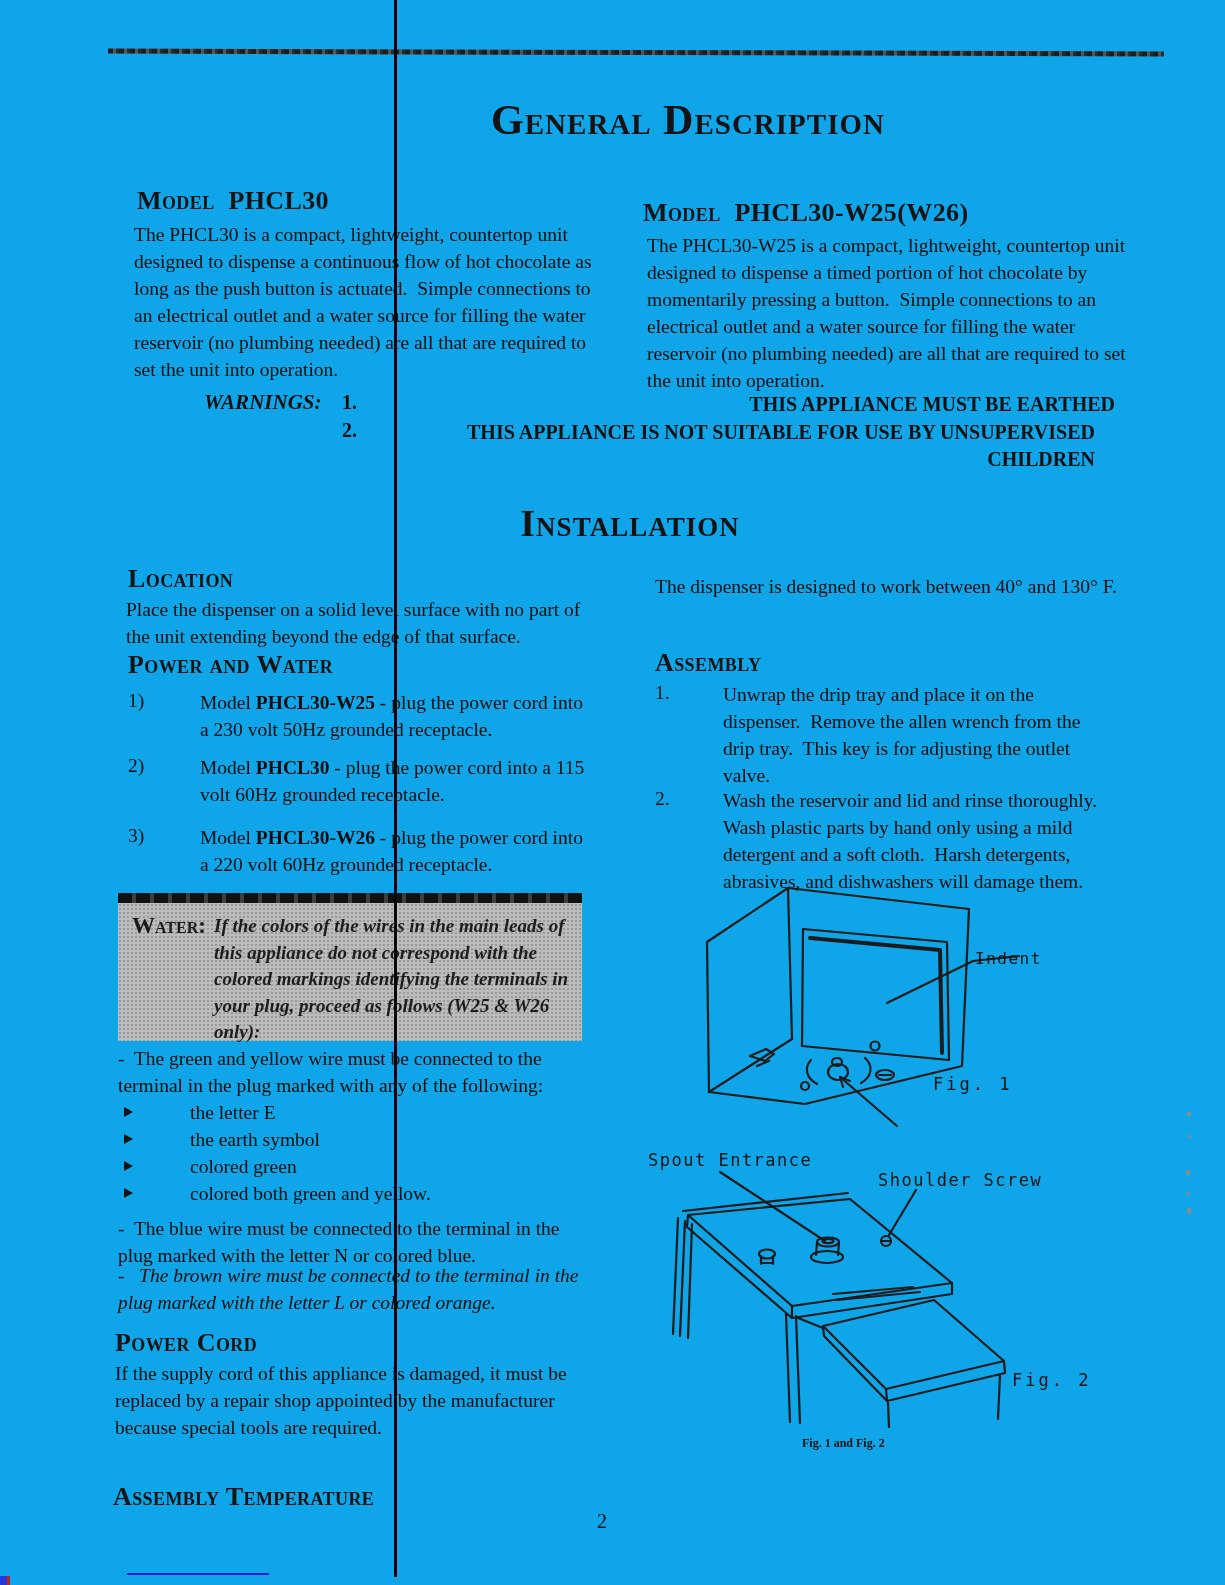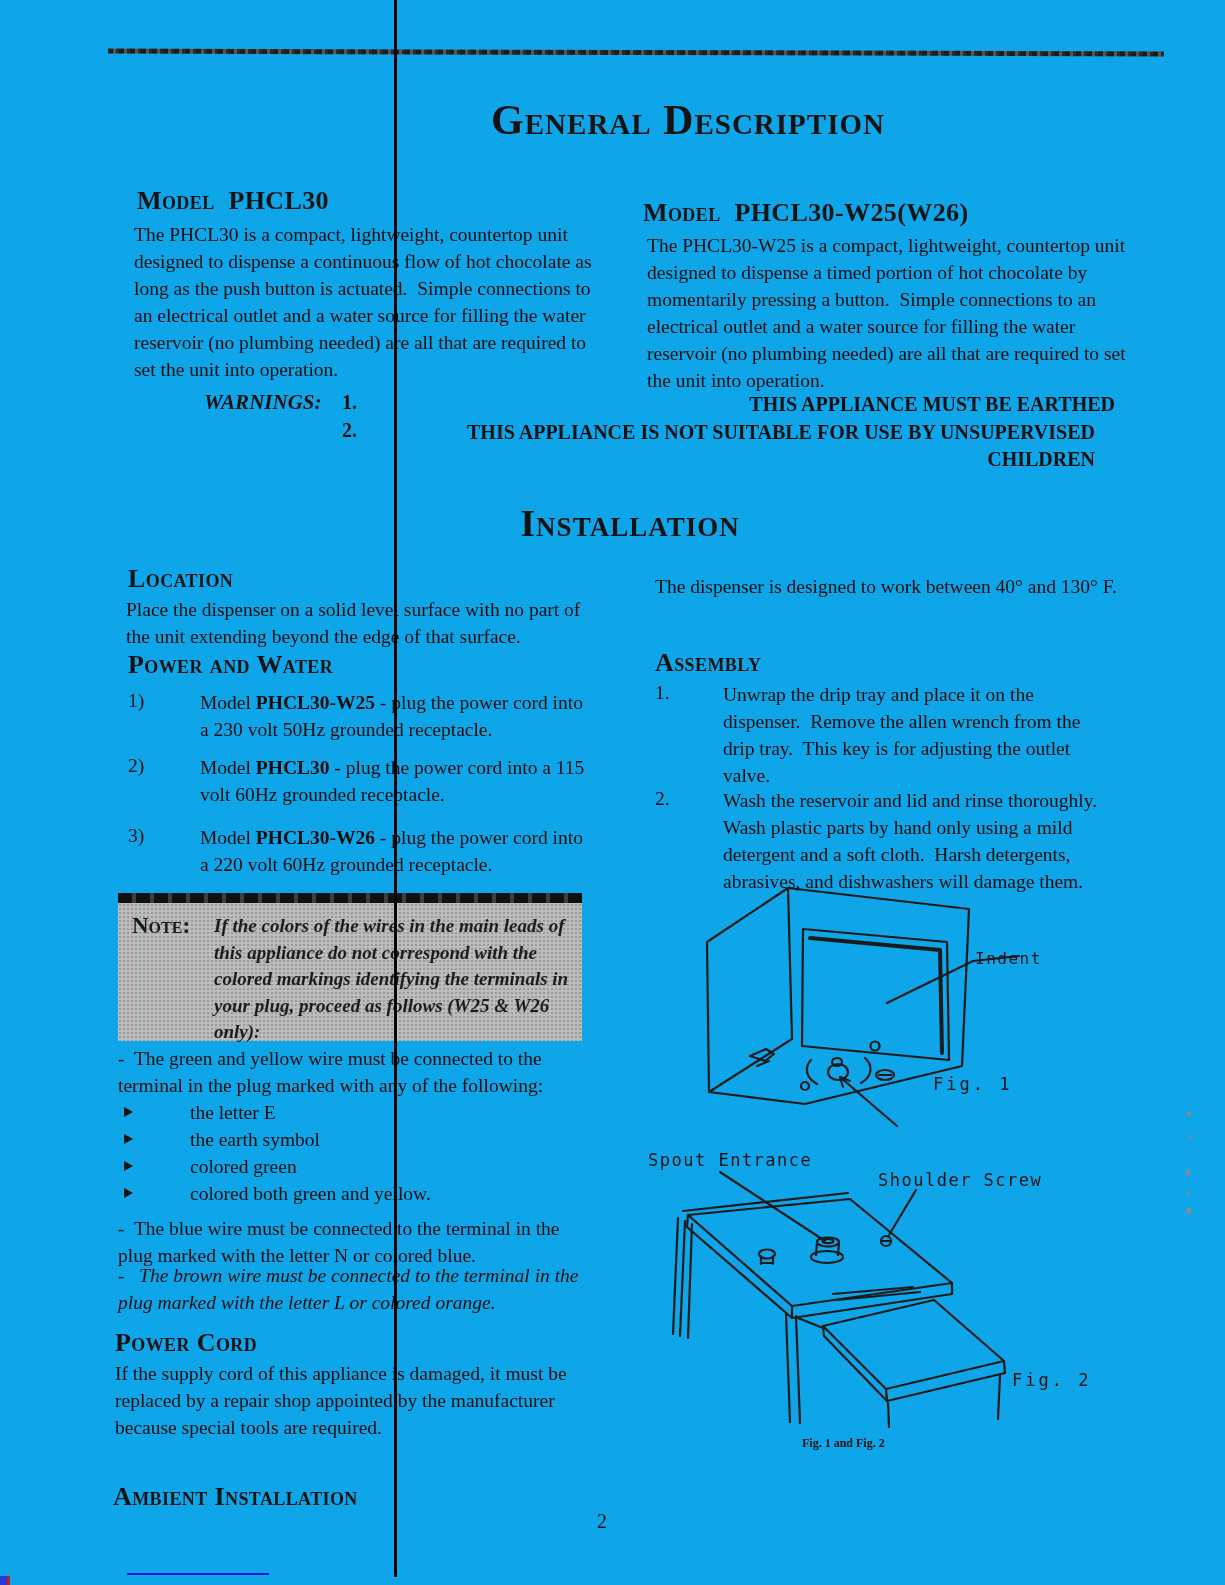--- a/index.html
+++ b/index.html
@@ -96,42 +96,42 @@
   <div class="abs body-text" style="left:200px; top:690px; width:385px;"><span>Model </span><span class="bold">PHCL30-W25</span><span> - plug the power cord into a 230 volt 50Hz grounded receptacle.</span></div>
 
   <div class="abs num-col" style="left:128px; top:755px;">2)</div>
   <div class="abs body-text" style="left:200px; top:755px; width:385px;"><span>Model </span><span class="bold">PHCL30</span><span> - plug the power cord into a 115 volt 60Hz grounded receptacle.</span></div>
 
   <div class="abs num-col" style="left:128px; top:825px;">3)</div>
   <div class="abs body-text" style="left:200px; top:825px; width:390px;"><span>Model </span><span class="bold">PHCL30-W26</span><span> - plug the power cord into a 220 volt 60Hz grounded receptacle.</span></div>
 
   <div class="abs note-bar" style="left:118px; top:893px; width:464px;"></div>
   <div class="abs note-box" style="left:118px; top:903px; width:464px; height:138px;">
-    <div class="note-label">Note:</div>
+    <div class="note-label">Water:</div>
     <div class="note-text">If the colors of the wires in the main leads of this appliance do not correspond with the colored markings identifying the terminals in your plug, proceed as follows (W25 &amp; W26 only):</div>
   </div>
 
   <div class="abs body-text" style="left:118px; top:1046px; width:478px;">-  The green and yellow wire must be connected to the terminal in the plug marked with any of the following:</div>
 
   <span class="abs tri" style="left:124px; top:1107px;"></span>
   <div class="abs body-text" style="left:190px; top:1100px; width:380px;">the letter E</div>
   <span class="abs tri" style="left:124px; top:1134px;"></span>
   <div class="abs body-text" style="left:190px; top:1127px; width:380px;">the earth symbol</div>
   <span class="abs tri" style="left:124px; top:1161px;"></span>
   <div class="abs body-text" style="left:190px; top:1154px; width:380px;">colored green</div>
   <span class="abs tri" style="left:124px; top:1188px;"></span>
   <div class="abs body-text" style="left:190px; top:1181px; width:380px;">colored both green and yellow.</div>
 
   <div class="abs body-text" style="left:118px; top:1216px; width:478px;">-  The blue wire must be connected to the terminal in the plug marked with the letter N or colored blue.</div>
   <div class="abs body-text" style="left:118px; top:1263px; width:480px;font-style:italic;">-   The brown wire must be connected to the terminal in the plug marked with the letter L or colored orange.</div>
 
   <div class="abs sc-head" style="left:115px; top:1328px;">Power Cord</div>
   <div class="abs body-text" style="left:115px; top:1361px; width:478px;">If the supply cord of this appliance is damaged, it must be replaced by a repair shop appointed by the manufacturer because special tools are required.</div>
 
-  <div class="abs sc-head" style="left:113px; top:1482px;">Ambient Installation</div>
+  <div class="abs sc-head" style="left:113px; top:1482px;">Assembly Temperature</div>
 
   <div class="abs body-text" style="left:655px; top:574px; width:470px;">The dispenser is designed to work between 40° and 130° F.</div>
 
   <div class="abs sc-head" style="left:655px; top:648px;">Assembly</div>
   <div class="abs num-col" style="left:655px; top:682px;">1.</div>
   <div class="abs body-text" style="left:723px; top:682px; width:393px;">Unwrap the drip tray and place it on the dispenser.  Remove the allen wrench from the drip tray.  This key is for adjusting the outlet valve.</div>
   <div class="abs num-col" style="left:655px; top:788px;">2.</div>
   <div class="abs body-text" style="left:723px; top:788px; width:400px;">Wash the reservoir and lid and rinse thoroughly.  Wash plastic parts by hand only using a mild detergent and a soft cloth.  Harsh detergents, abrasives, and dishwashers will damage them.</div>
 
   <svg class="abs" style="left:635px; top:876px;" width="460" height="250" viewBox="0 0 460 250">

